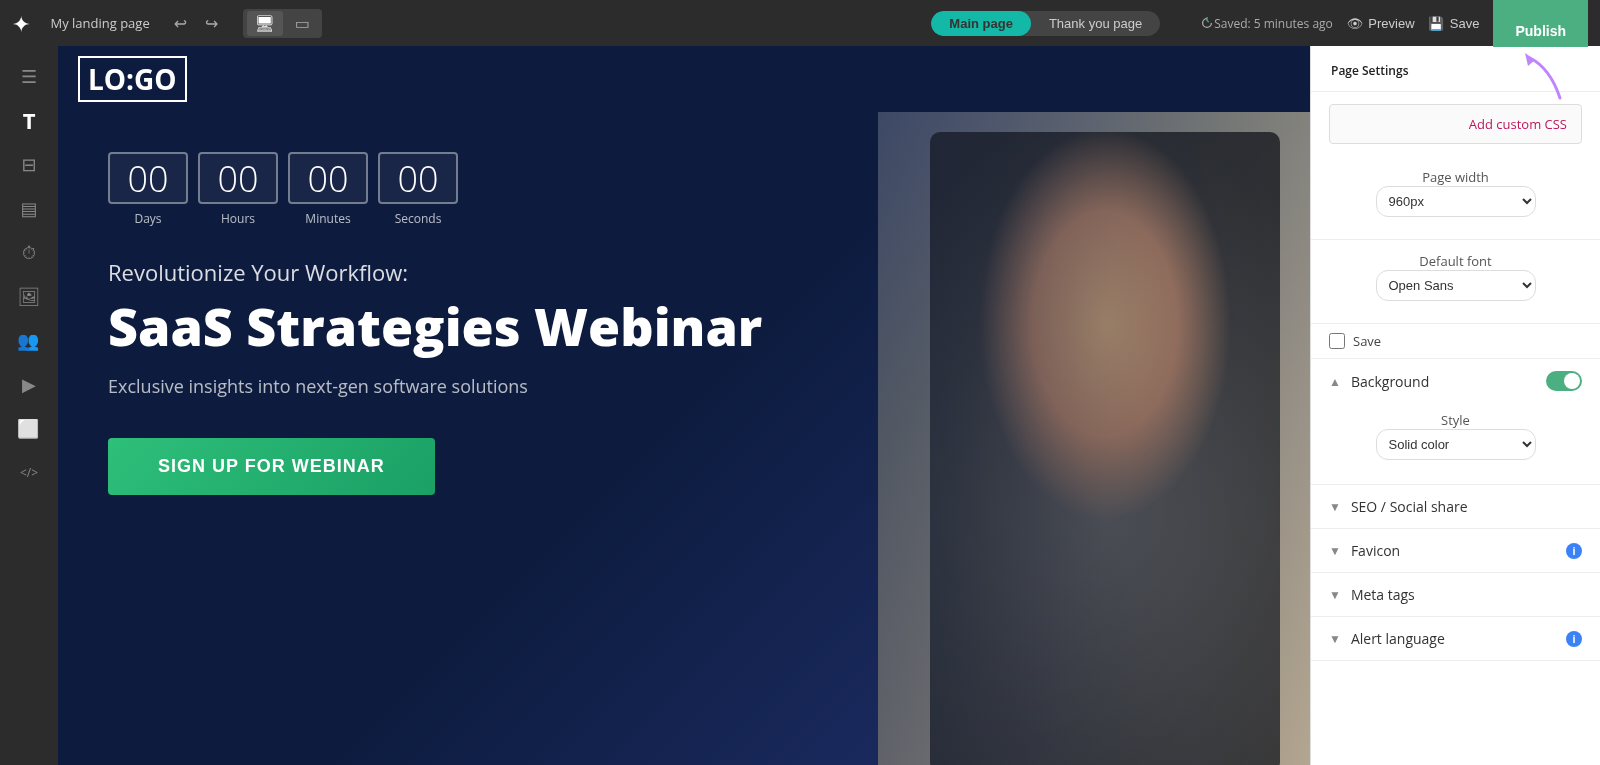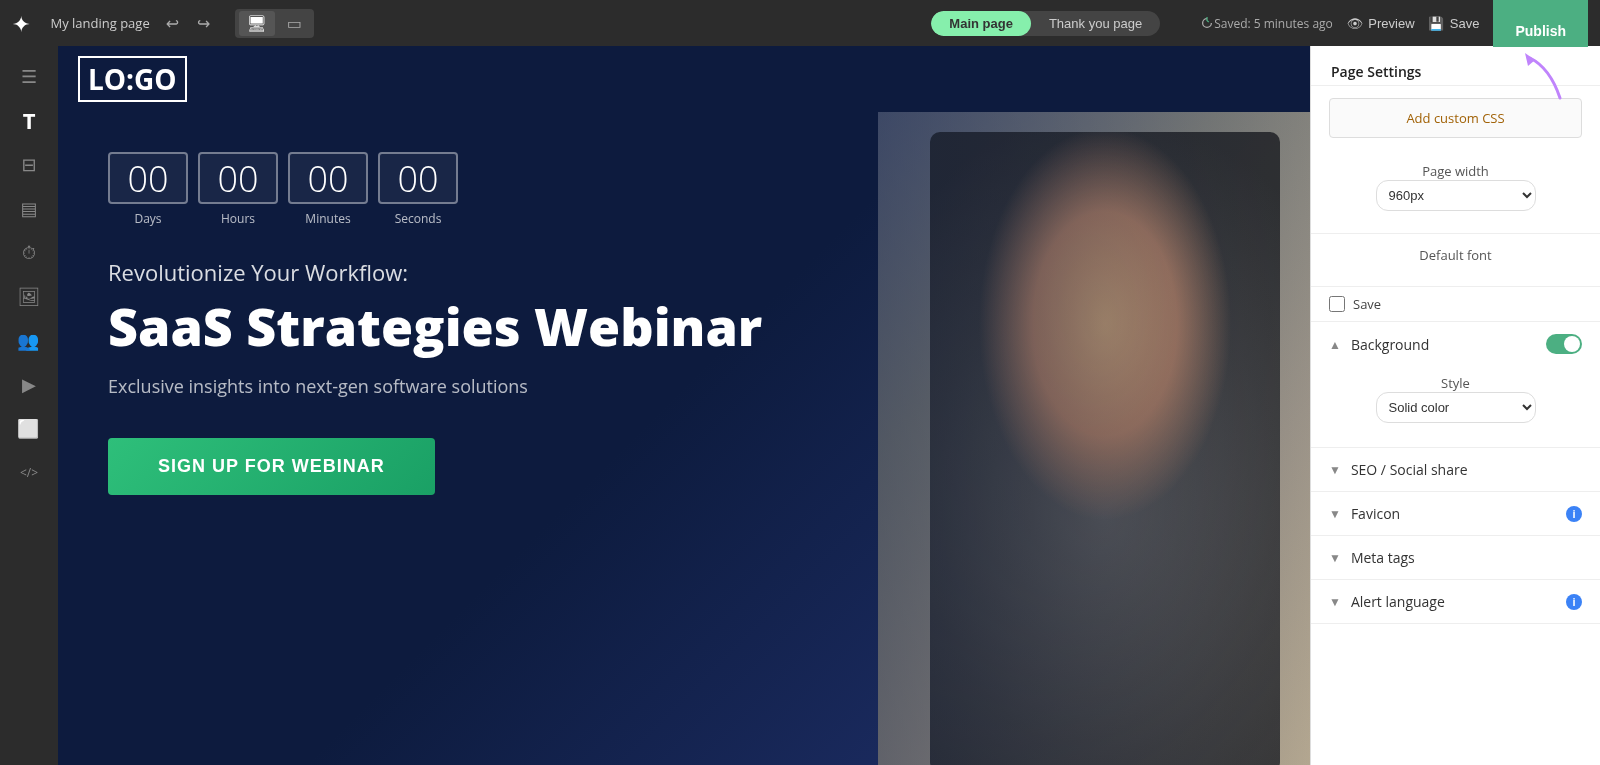--- a/index.html
+++ b/index.html
@@ -17,20 +17,21 @@
       position: relative;
     }
     .topbar-logo {
       color: #fff;
       font-size: 22px;
       margin-right: 10px;
     }
     .topbar-page-name {
       color: #ccc;
       font-size: 13px;
+      margin-right: 8px;
     }
     .topbar-undo-redo {
       display: flex; gap: 6px;
     }
     .topbar-undo-redo button {
       background: none;
       border: none;
       color: #aaa;
       font-size: 16px;
       cursor: pointer;
@@ -68,21 +69,21 @@
     .topbar-pages button {
       background: none;
       border: none;
       color: #ccc;
       font-size: 13px;
       padding: 5px 18px;
       cursor: pointer;
       border-radius: 20px;
     }
     .topbar-pages button.active {
-      background: #86efac;
+      background: #14b8a6;
       color: #333;
       font-weight: 600;
     }
     .topbar-right {
       display: flex;
       align-items: center;
       gap: 14px;
       margin-left: 30px;
     }
     .topbar-saved {
@@ -257,39 +258,39 @@
     .right-panel {
       width: 290px;
       background: #fff;
       border-left: 1px solid #ddd;
       display: flex;
       flex-direction: column;
       flex-shrink: 0;
       overflow-y: auto;
     }
     .panel-header {
-      padding: 16px 20px 4px;
-      font-size: 14px;
+      padding: 16px 20px 12px;
+      font-size: 12px;
       font-weight: 600;
       color: #222;
       border-bottom: 1px solid #eee;
     }
     .panel-section {
       padding: 12px 18px;
       border-bottom: 1px solid #eee;
     }
     .panel-add-css {
       margin: 12px 18px;
       border: 1px solid #ddd;
       border-radius: 4px;
       padding: 10px 14px;
       font-size: 13px;
-      color: #a16207;
-      cursor: pointer;
-      text-align: center;
+      color: #be185d;
+      cursor: pointer;
+      text-align: right;
       background: #fafafa;
     }
     .panel-field-row {
       display: flex;
       align-items: center;
       justify-content: space-between;
       margin-bottom: 10px;
       flex-direction: column;
     }
     .panel-field-label {
@@ -516,20 +517,26 @@
           <option>1200px</option>
           <option>1440px</option>
           <option>Full width</option>
         </select>
       </div>
     </div>
 
     <div class="panel-section">
       <div class="panel-field-row">
         <span class="panel-field-label">Default font</span>
+        <select class="panel-select">
+          <option>Open Sans</option>
+          <option>Roboto</option>
+          <option>Lato</option>
+          <option>Montserrat</option>
+        </select>
       </div>
     </div>
 
     <div class="panel-checkbox-row">
       <input type="checkbox" style="">
       <span class="panel-checkbox-label">Save</span>
     </div>
 
     <div class="panel-collapsible">
       <div class="panel-collapsible-header">

